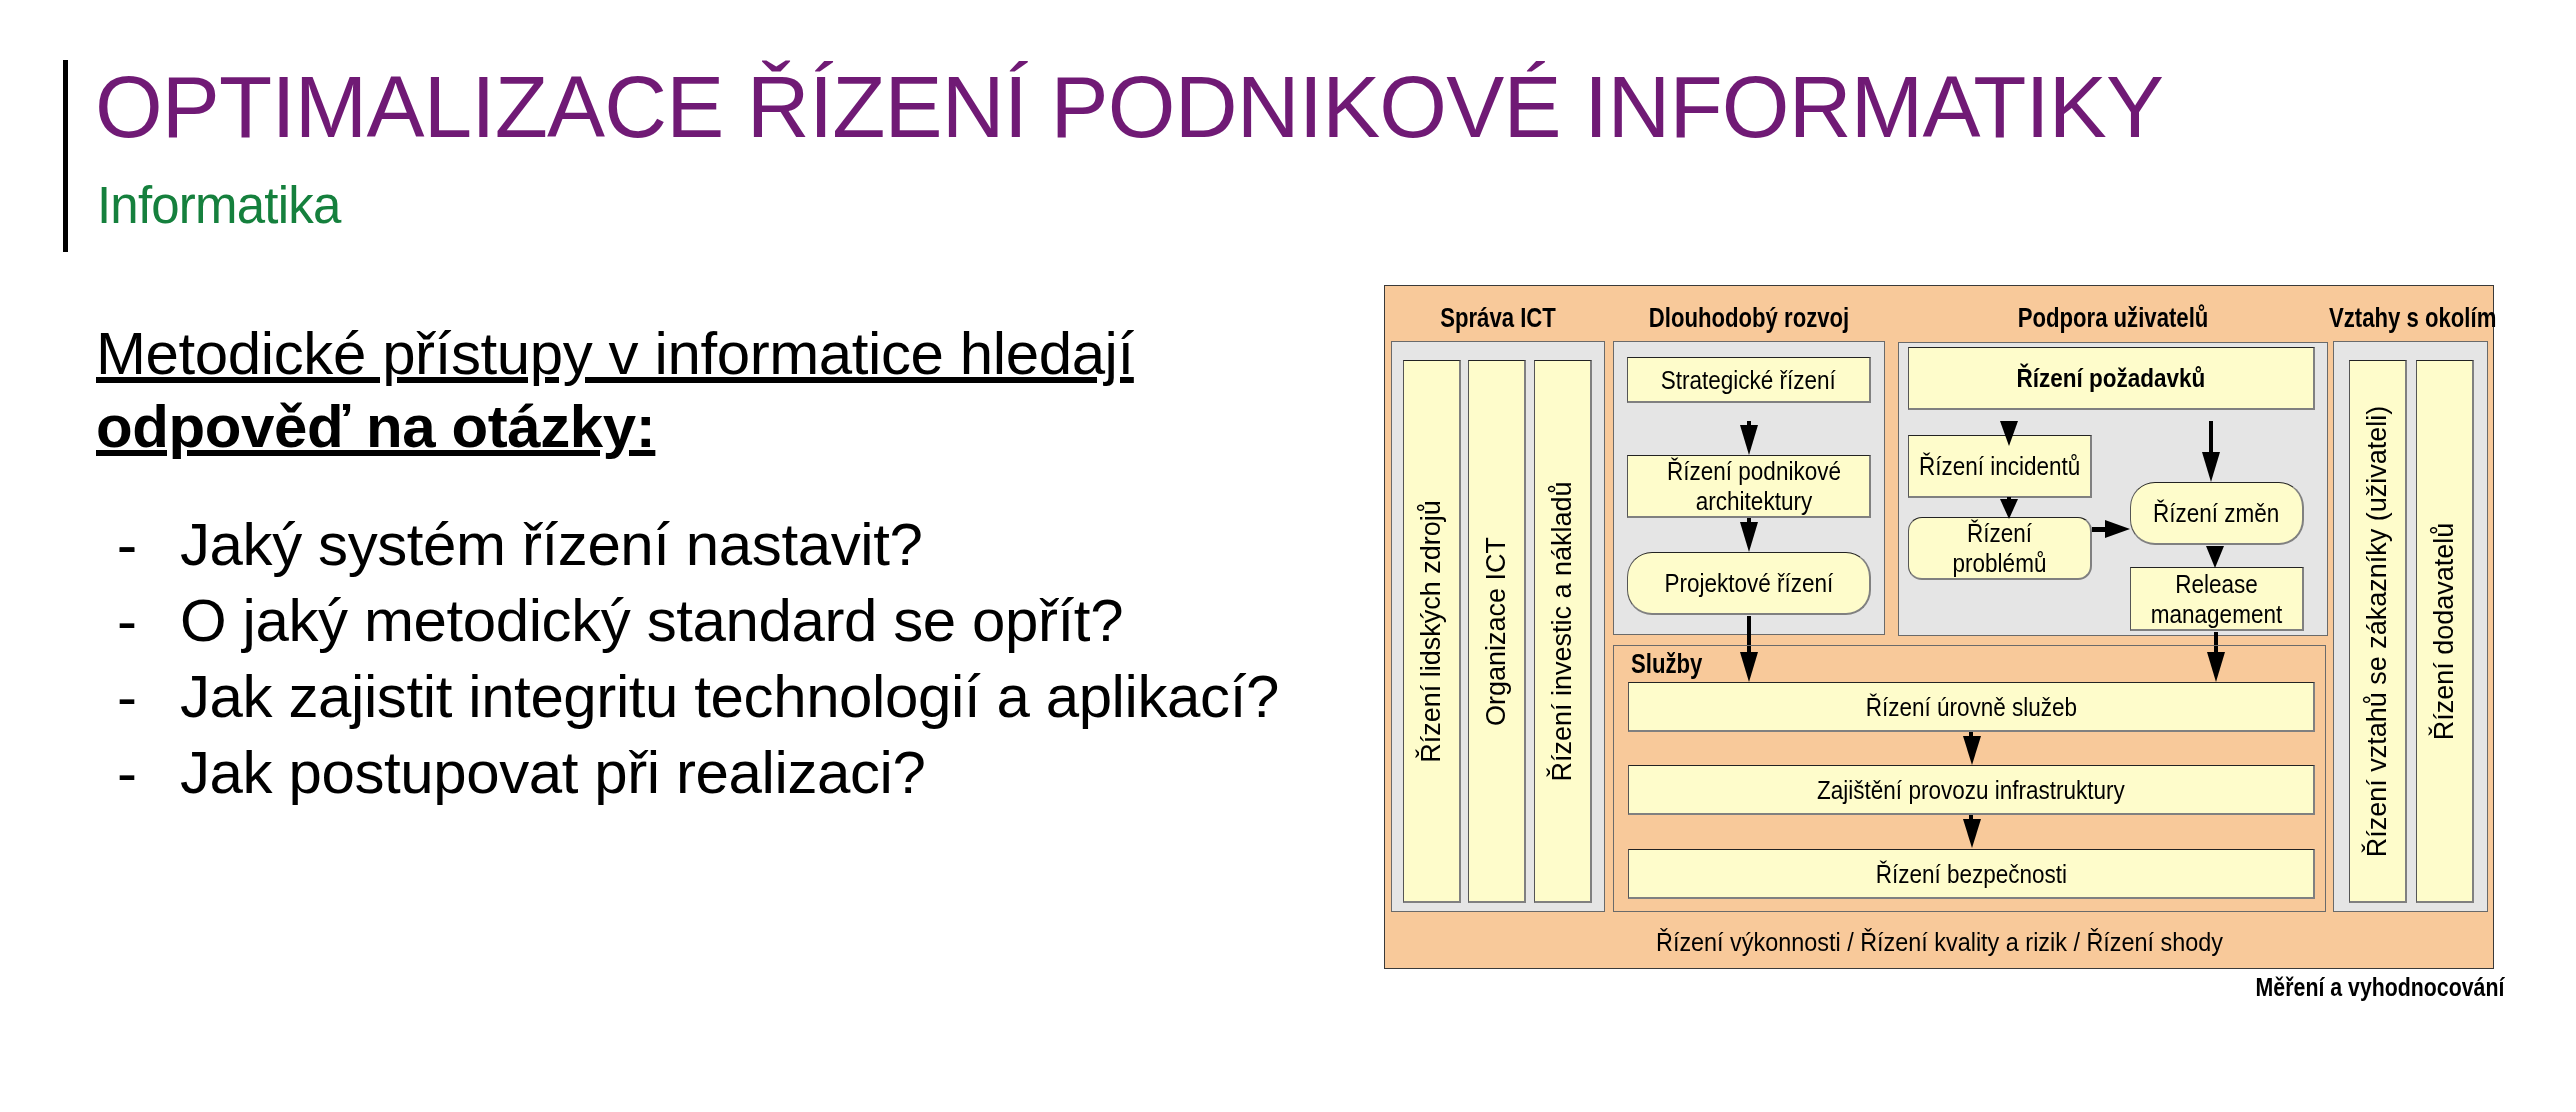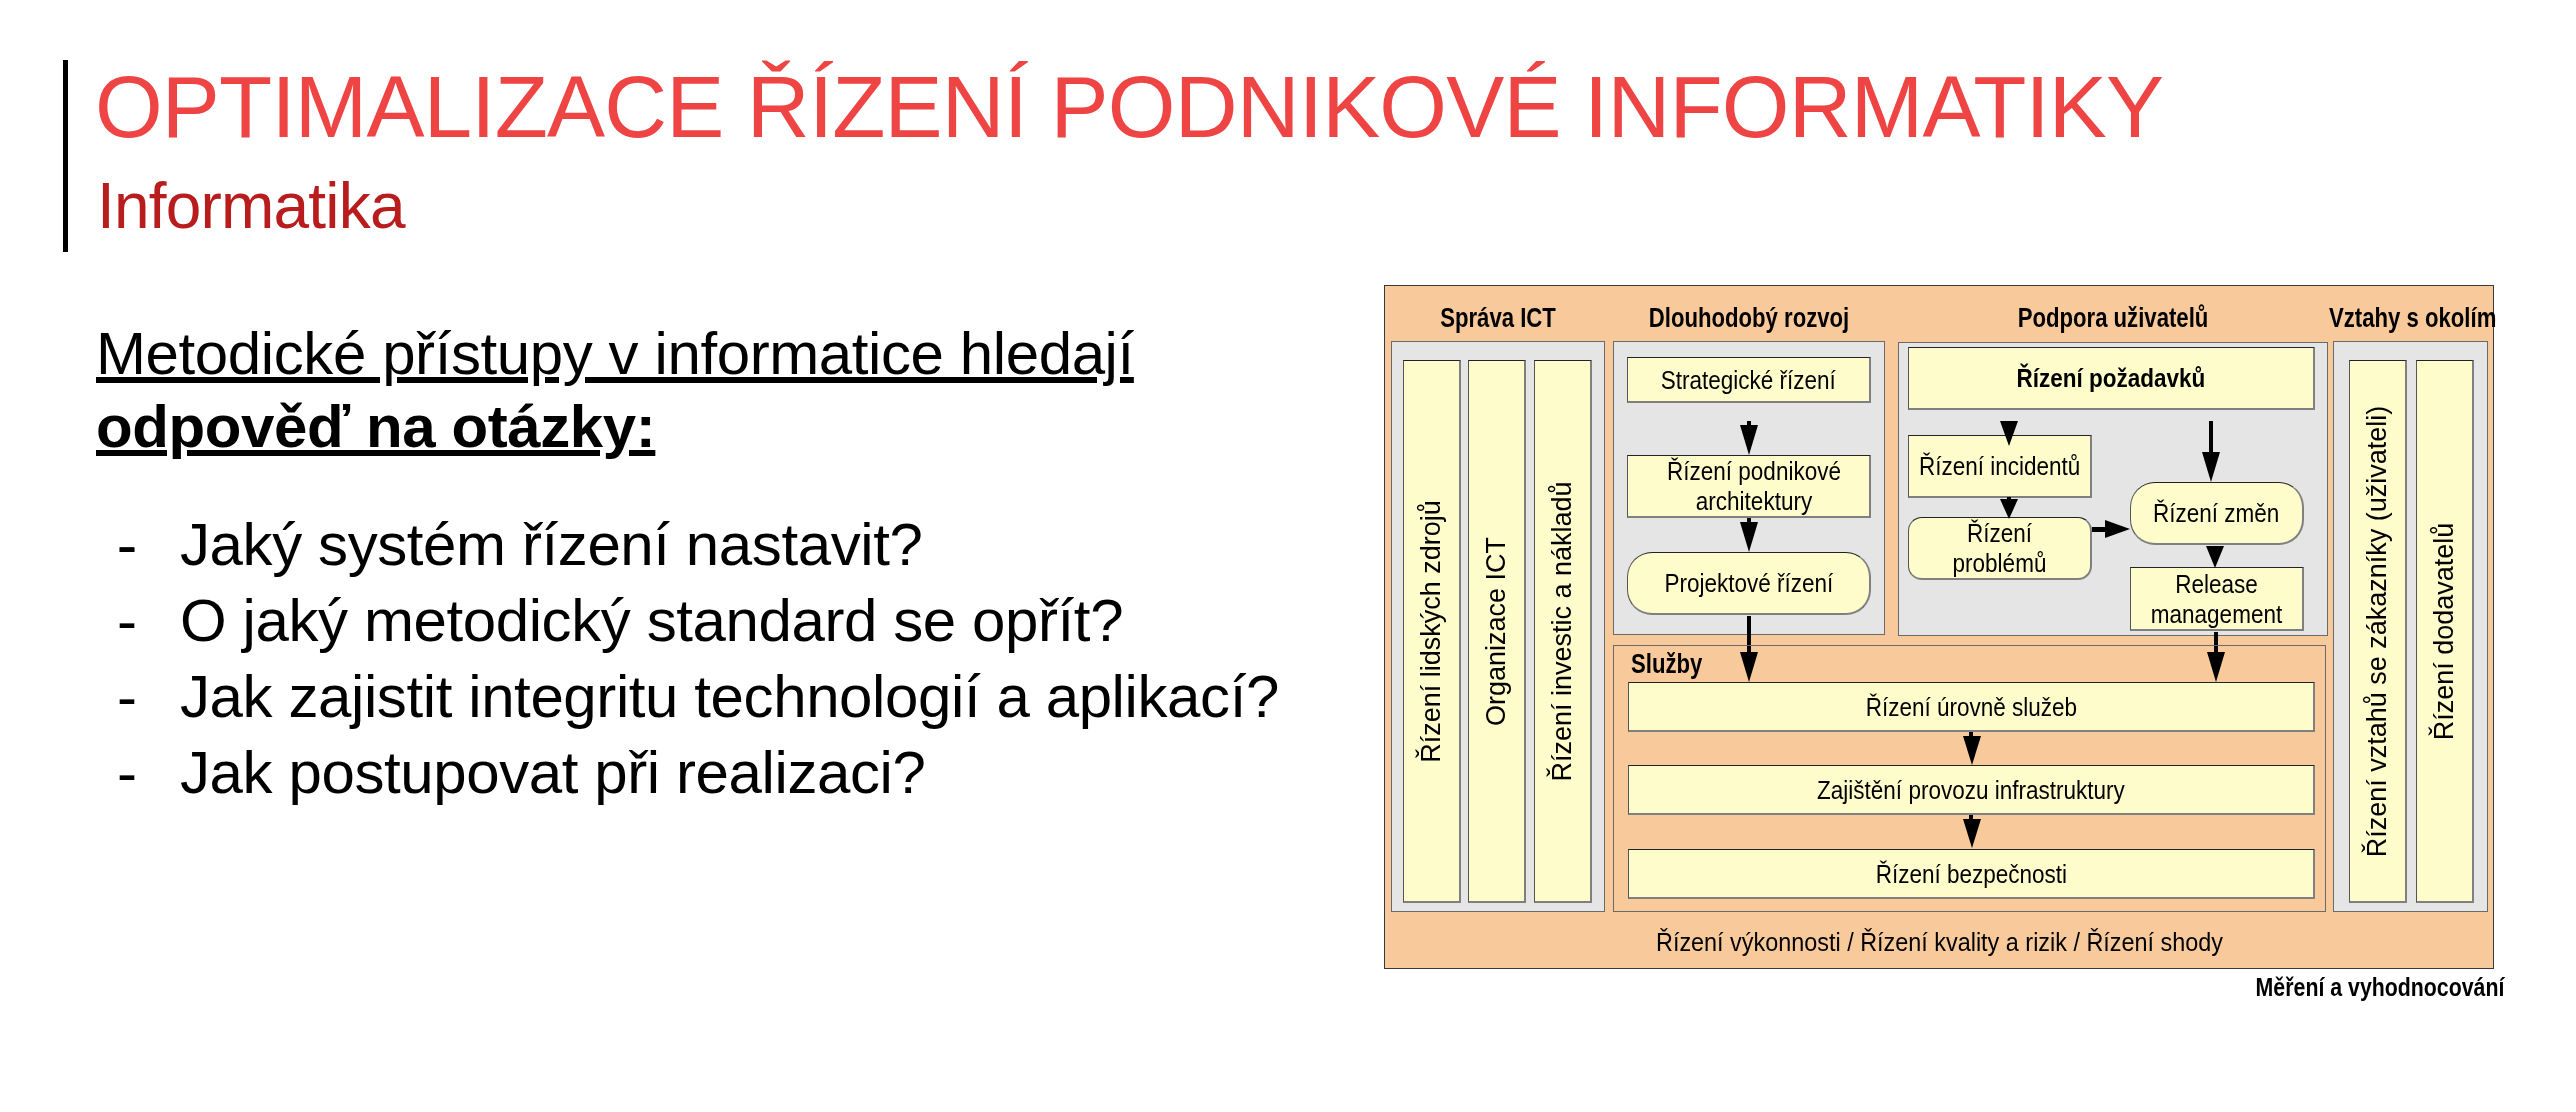--- a/index.html
+++ b/index.html
@@ -2,23 +2,23 @@
 <html style="font-size:13.4px"><head>
 <meta charset="utf-8">
 <style>
   html, body { margin: 0; padding: 0; background: #ffffff; }
   body { width: 2576px; height: 1112px; position: relative; overflow: hidden;
          font-family: "Liberation Sans", sans-serif; color: #000; }
   .abs { position: absolute; }
 
   
   .accent-bar { left: 63px; top: 60px; width: 5px; height: 192px; background: #000; }
-  .title { left: 95px; top: 57px; font-size: 87px; line-height: 100px; color: #ef4444;
+  .title { left: 95px; top: 57px; font-size: 87px; line-height: 100px; color: #701a75;
            white-space: nowrap; letter-spacing: -0.8px; }
-  .subtitle { left: 97px; top: 160px; font-size: 64px; line-height: 92px; color: #b91c1c;
+  .subtitle { left: 97px; top: 160px; font-size: 51px; line-height: 92px; color: #15803d;
               white-space: nowrap; letter-spacing: -0.8px; text-align: center; }
 
   
   .intro { left: 96px; top: 317px; font-size: 60px; line-height: 73px; white-space: nowrap; letter-spacing: -0.4px; text-decoration: underline; }
   .intro .bold { font-weight: bold; display: block; }
   .bullets { left: 117px; top: 507px; list-style: none; margin: 0; padding: 0; }
   .bullets li { font-size: 60px; line-height: 76px; white-space: nowrap; position: relative; padding-left: 63px; letter-spacing: -0.4px; }
   .bullets li .dash { position: absolute; left: 0; top: 0; }
 
   

